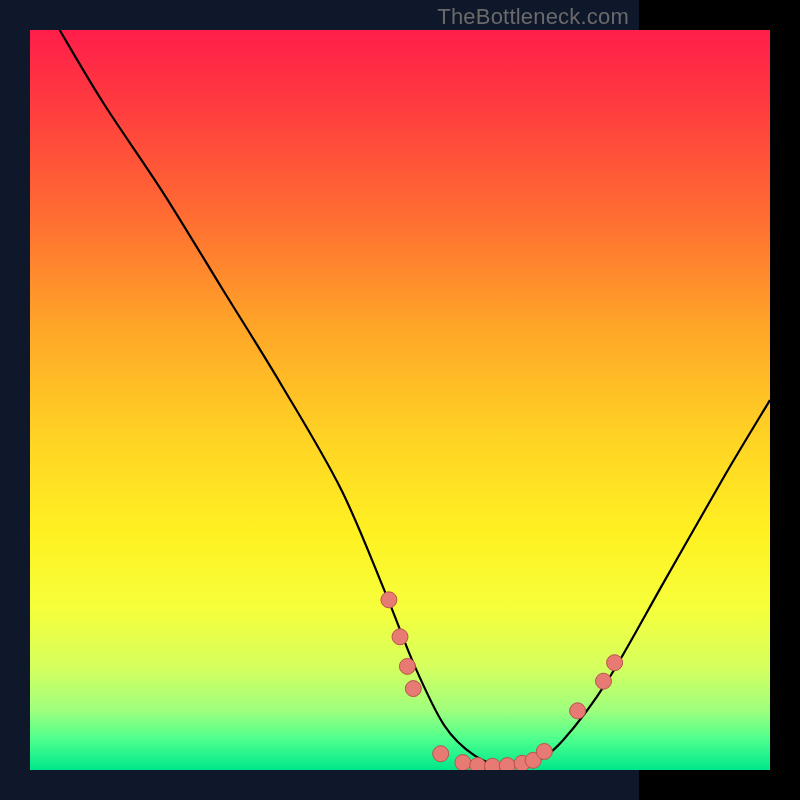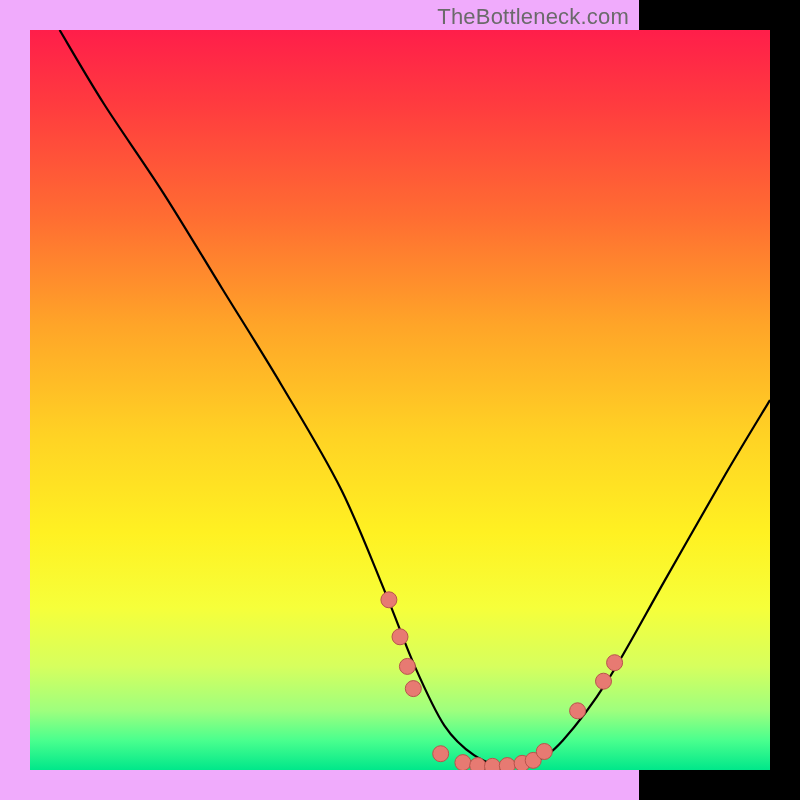--- a/index.html
+++ b/index.html
@@ -10,21 +10,21 @@
     background: #000;
     overflow: hidden;
     font-family: Arial, Helvetica, sans-serif;
   }
   .frame {
     position: absolute;
     top: 0;
     left: 0;
     width: 639px;
     height: 800px;
-    background: #f0abfc;
+    background: #0f172a;
   }
   .plot-area {
     position: absolute;
     top: 30px;
     left: 30px;
     width: 740px;
     height: 740px;
     background: linear-gradient(to bottom,
       #ff1e4a 0%,
       #ff3b3f 10%,

